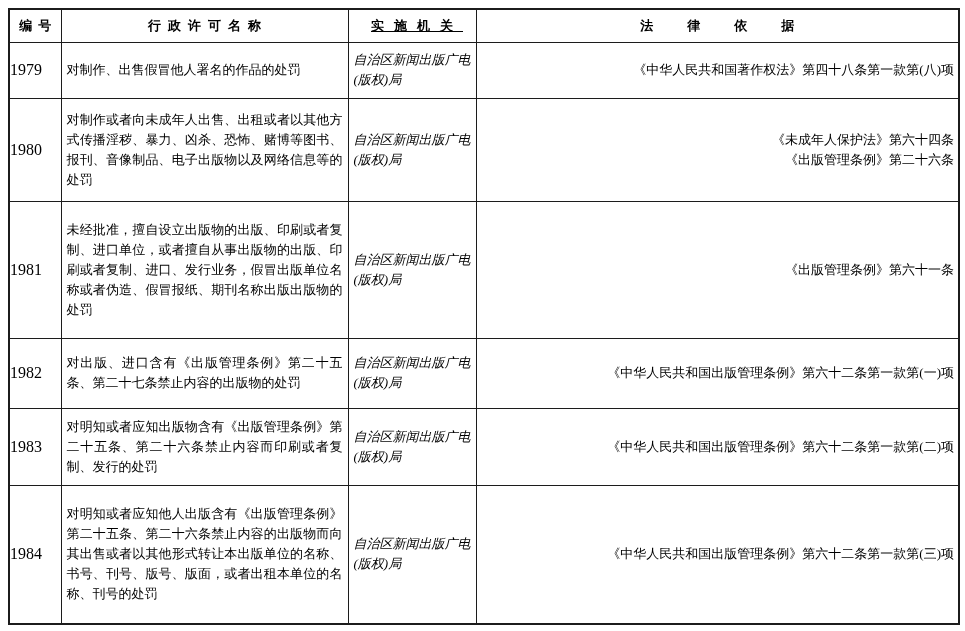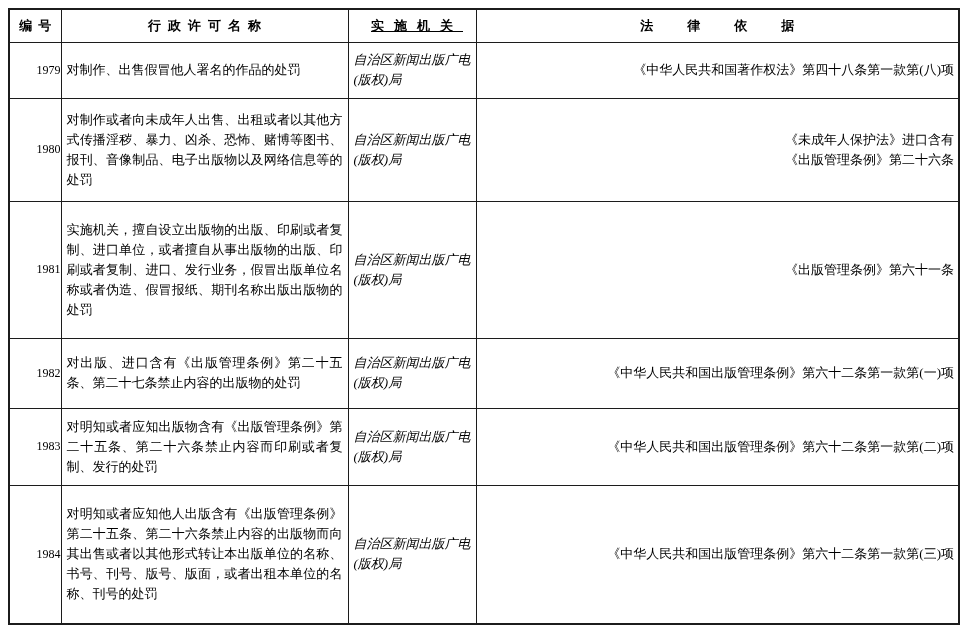--- a/index.html
+++ b/index.html
@@ -35,22 +35,22 @@
   th {
     font-weight: bold;
     text-align: center;
     height: 30px;
   }
   .th-id    { letter-spacing: 6px;  text-indent: 6px; }
   .th-name  { letter-spacing: 7px;  text-indent: 7px; margin-left: 42px; }
   .th-agency{ letter-spacing: 10px; text-indent: 10px; text-decoration: underline; }
   .th-legal { letter-spacing: 34px; text-indent: 34px; }
   td.c-id {
-    text-align: right;
-    font-size: 12px;
+    text-align: left;
+    font-size: 16px;
   }
   td.c-name {
     text-align: justify;
     text-justify: inter-character;
     word-break: break-all;
     padding: 0 5px;
     line-height: 20px;
   }
   td.c-agency {
     text-align: justify;
@@ -89,26 +89,26 @@
     <tr style="height:56px">
       <td class="c-id">1979</td>
       <td class="c-name">对制作、出售假冒他人署名的作品的处罚</td>
       <td class="c-agency">自治区新闻出版广电(版权)局</td>
       <td class="c-legal">《中华人民共和国著作权法》第四十八条第一款第(八)项</td>
     </tr>
     <tr style="height:103px">
       <td class="c-id">1980</td>
       <td class="c-name">对制作或者向未成年人出售、出租或者以其他方式传播淫秽、暴力、凶杀、恐怖、赌博等图书、报刊、音像制品、电子出版物以及网络信息等的处罚</td>
       <td class="c-agency">自治区新闻出版广电(版权)局</td>
-      <td class="c-legal">《未成年人保护法》进口含有
+      <td class="c-legal">《未成年人保护法》第六十四条
 《出版管理条例》第二十六条</td>
     </tr>
     <tr style="height:137px">
       <td class="c-id">1981</td>
-      <td class="c-name">实施机关，擅自设立出版物的出版、印刷或者复制、进口单位，或者擅自从事出版物的出版、印刷或者复制、进口、发行业务，假冒出版单位名称或者伪造、假冒报纸、期刊名称出版出版物的处罚</td>
+      <td class="c-name">未经批准，擅自设立出版物的出版、印刷或者复制、进口单位，或者擅自从事出版物的出版、印刷或者复制、进口、发行业务，假冒出版单位名称或者伪造、假冒报纸、期刊名称出版出版物的处罚</td>
       <td class="c-agency">自治区新闻出版广电(版权)局</td>
       <td class="c-legal">《出版管理条例》第六十一条</td>
     </tr>
     <tr style="height:70px">
       <td class="c-id">1982</td>
       <td class="c-name">对出版、进口含有《出版管理条例》第二十五条、第二十七条禁止内容的出版物的处罚</td>
       <td class="c-agency">自治区新闻出版广电(版权)局</td>
       <td class="c-legal">《中华人民共和国出版管理条例》第六十二条第一款第(一)项</td>
     </tr>
     <tr style="height:77px">

